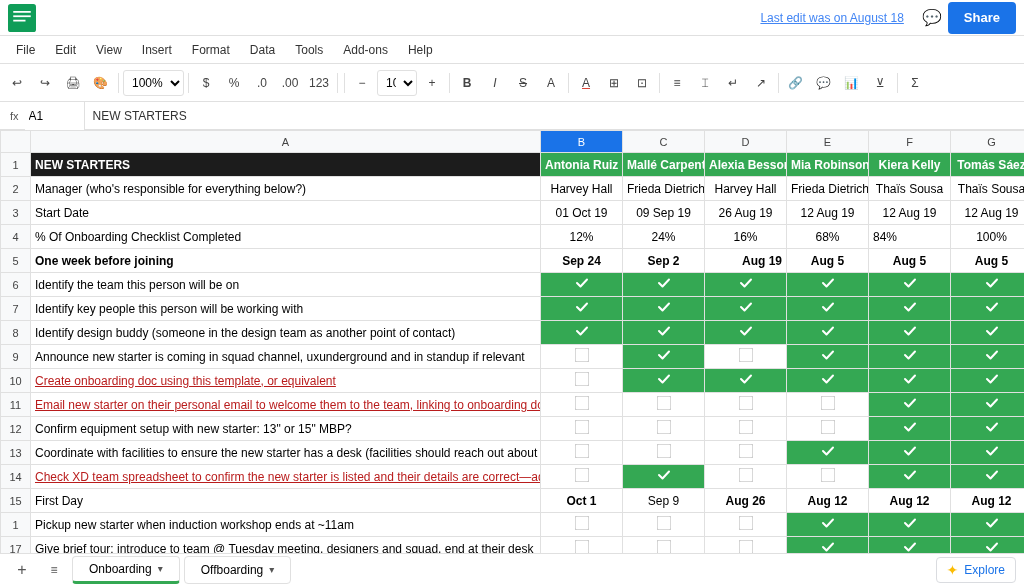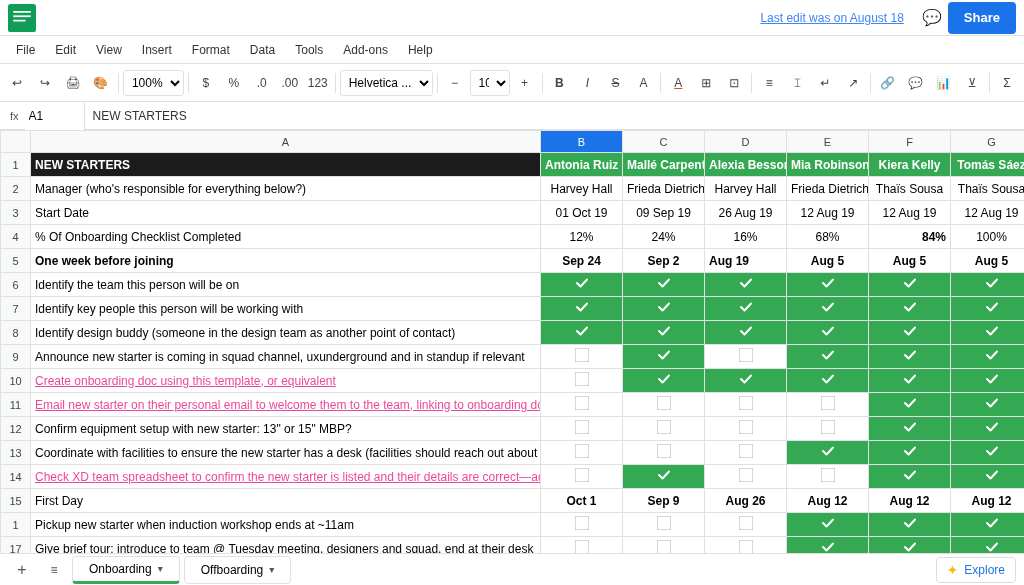--- a/index.html
+++ b/index.html
@@ -38,21 +38,21 @@
 
     
     .col-header { background: #f8f9fa; text-align: center; font-weight: normal; color: #444; height: 22px; font-size: 11px; }
 
     
     .row-num { background: #f8f9fa; text-align: center; color: #444; width: 30px; min-width: 30px; font-size: 11px; }
 
     
     .data-row { height: 24px; }
     .data-row td { height: 24px; }
-    .link-cell { color: #ec4899; text-decoration: underline; cursor: pointer; }
+    .link-cell { color: #b91c1c; text-decoration: underline; cursor: pointer; }
 
     
     .col-a { width: 510px; min-width: 510px; max-width: 510px; }
     .col-b, .col-c, .col-d, .col-e, .col-f, .col-g { width: 82px; min-width: 82px; max-width: 82px; text-align: center; }
 
     
     #bottombar { display: flex; align-items: center; height: 32px; border-top: 1px solid #e0e0e0; background: #fff; padding: 0 8px; gap: 4px; }
     .sheet-tab { height: 28px; padding: 0 16px; border: 1px solid #e0e0e0; border-radius: 4px; font-size: 12px; cursor: pointer; display: flex; align-items: center; gap: 6px; background: #fff; }
     .sheet-tab.active { background: #fff; border-bottom: 3px solid #34a853; font-weight: 500; }
     .sheet-tab-arrow { font-size: 10px; color: #555; }
@@ -104,24 +104,20 @@
     <option>75%</option>
     <option>50%</option>
   </select>
   <div class="tb-sep"></div>
   <button class="tb-btn">$</button>
   <button class="tb-btn">%</button>
   <button class="tb-btn">.0</button>
   <button class="tb-btn">.00</button>
   <button class="tb-btn">123</button>
   <div class="tb-sep"></div>
-  <select class="tb-select" style="width:100px">
-    <option>Helvetica ...</option>
-    <option>Arial</option>
-  </select>
   <div class="tb-sep"></div>
   <button class="tb-btn">−</button>
   <select class="tb-select" style="width:40px">
     <option>10</option>
     <option>11</option>
     <option>12</option>
   </select>
   <button class="tb-btn">+</button>
   <div class="tb-sep"></div>
   <button class="tb-btn" style="font-weight:bold">B</button>
@@ -199,29 +195,29 @@
             <td class="col-f" style="text-align: center;">12 Aug 19</td>
             <td class="col-g" style="text-align: center;">12 Aug 19</td>
           </tr>
           <tr class="data-row">
             <td class="row-num">4</td>
             <td class="col-a">% Of Onboarding Checklist Completed</td>
             <td class="col-b" style="text-align: center;">12%</td>
             <td class="col-c" style="text-align: center;">24%</td>
             <td class="col-d" style="text-align: center;">16%</td>
             <td class="col-e" style="text-align: center;">68%</td>
-            <td class="col-f" style="text-align: right; font-weight: bold;">84%</td>
+            <td class="col-f" style="text-align: left;">84%</td>
             <td class="col-g" style="text-align: center;">100%</td>
           </tr>
           <tr class="data-row">
             <td class="row-num">5</td>
             <td class="col-a" style="font-weight: bold;">One week before joining</td>
             <td class="col-b" style="font-weight: bold; text-align: center;">Sep 24</td>
             <td class="col-c" style="font-weight: bold; text-align: center;">Sep 2</td>
-            <td class="col-d" style="font-weight: bold; text-align: left;">Aug 19</td>
+            <td class="col-d" style="font-weight: bold; text-align: right;">Aug 19</td>
             <td class="col-e" style="font-weight: bold; text-align: center;">Aug 5</td>
             <td class="col-f" style="font-weight: bold; text-align: center;">Aug 5</td>
             <td class="col-g" style="font-weight: bold; text-align: center;">Aug 5</td>
           </tr>
           <tr class="data-row">
             <td class="row-num">6</td>
             <td class="col-a">Identify the team this person will be on</td>
             <td class="col-b" style="background: rgb(52, 168, 83); text-align: center;"><svg width="14" height="14" viewBox="0 0 14 14">
                 <rect width="14" height="14" rx="2" fill="#34a853"></rect>
                 <polyline points="2,7 5.5,10.5 12,3.5" stroke="white" stroke-width="2" fill="none" stroke-linecap="round" stroke-linejoin="round"></polyline>
@@ -451,21 +447,21 @@
               </svg></td>
             <td class="col-g" style="background: rgb(52, 168, 83); text-align: center;"><svg width="14" height="14" viewBox="0 0 14 14">
                 <rect width="14" height="14" rx="2" fill="#34a853"></rect>
                 <polyline points="2,7 5.5,10.5 12,3.5" stroke="white" stroke-width="2" fill="none" stroke-linecap="round" stroke-linejoin="round"></polyline>
               </svg></td>
           </tr>
           <tr class="data-row">
             <td class="row-num">15</td>
             <td class="col-a" style="font-weight: normal;">First Day</td>
             <td class="col-b" style="font-weight: bold; text-align: center;">Oct 1</td>
-            <td class="col-c" style="font-weight: bold; ">Sep 9</td>
+            <td class="col-c" style="font-weight: normal; ">Sep 9</td>
             <td class="col-d" style="font-weight: bold; text-align: center;">Aug 26</td>
             <td class="col-e" style="font-weight: bold; text-align: center;">Aug 12</td>
             <td class="col-f" style="font-weight: bold; text-align: center;">Aug 12</td>
             <td class="col-g" style="font-weight: bold; text-align: center;">Aug 12</td>
           </tr>
           <tr class="data-row">
             <td class="row-num">1</td>
             <td class="col-a">Pickup new starter when induction workshop ends at ~11am</td>
             <td class="col-b" style="text-align: center;"><svg width="14" height="14" viewBox="0 0 14 14">
                 <rect width="14" height="14" rx="2" fill="none" stroke="#ccc" stroke-width="1.5"></rect>

